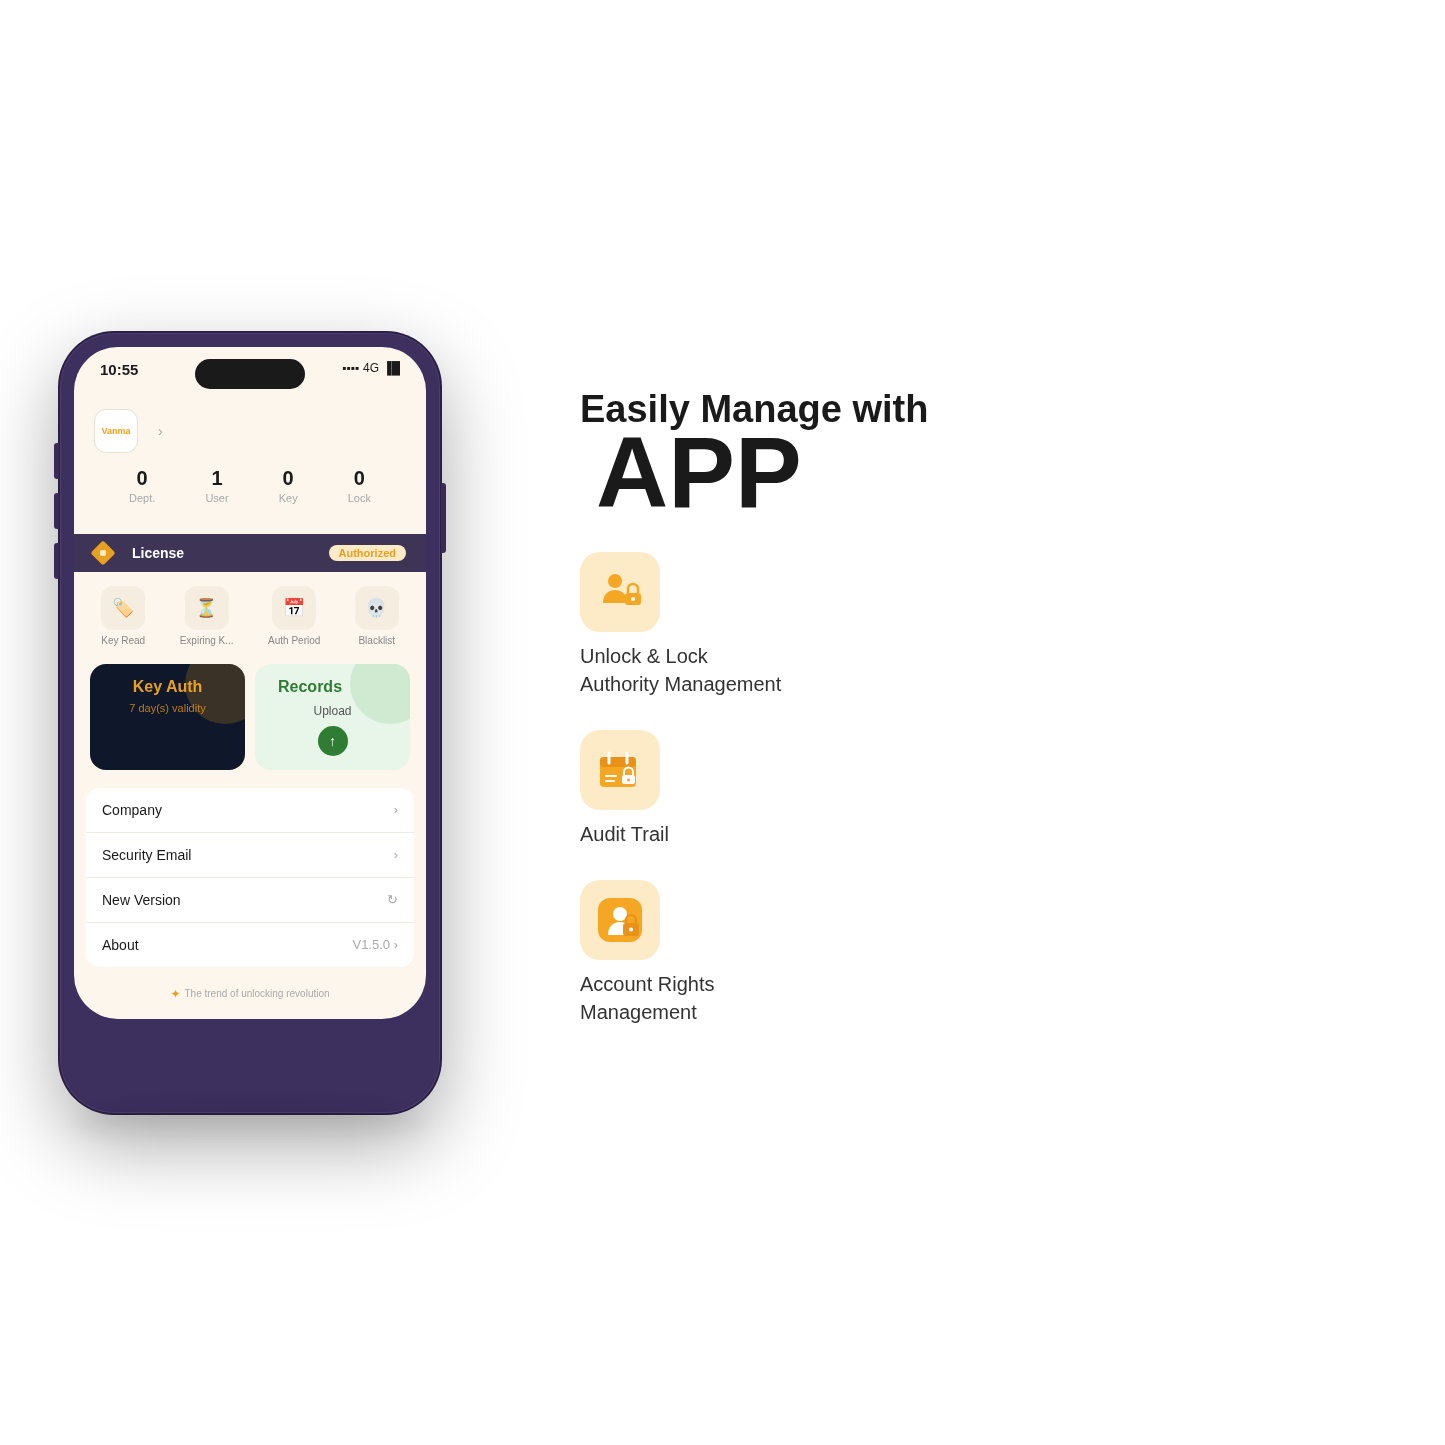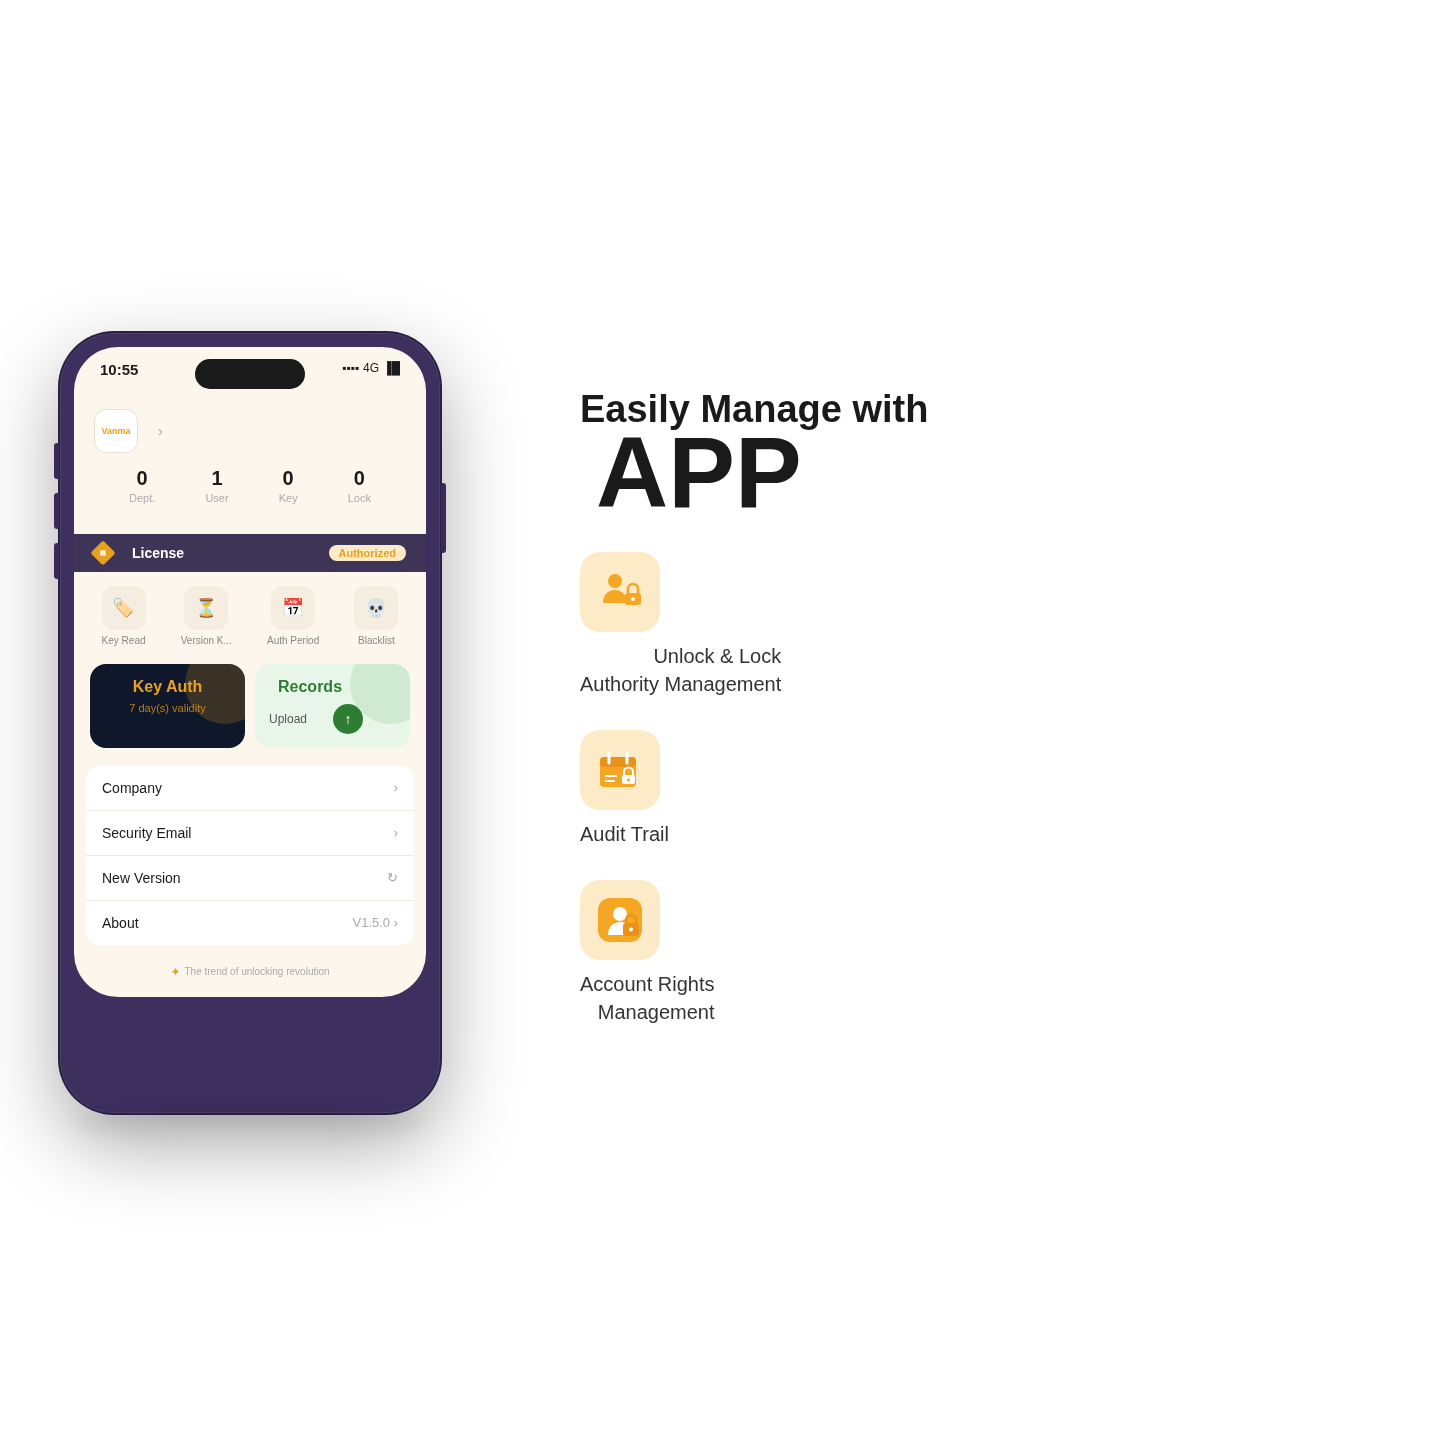--- a/index.html
+++ b/index.html
@@ -287,22 +287,23 @@
     }
     .card-title-green {
       font-size: 16px;
       font-weight: 700;
       color: #2e7d32;
       margin-left: 9px;
     }
     .card-upload-row {
       display: flex;
       align-items: center;
-      gap: 26px;
+      gap: 8px;
       margin-top: 8px;
+      flex-direction: column;
     }
     .card-upload-label {
       font-size: 12px;
       color: #555;
     }
     .upload-btn {
       width: 30px;
       height: 30px;
       background: #2e7d32;
       border-radius: 50%;
@@ -396,21 +397,21 @@
     }
     .feature-icon-wrap svg {
       width: 50px;
       height: 50px;
     }
     .feature-label {
       font-size: 20px;
       color: #333;
       line-height: 1.4;
       font-weight: 400;
-      text-align: right;
+      text-align: left;
     }
 
     
     .phone-reflection {
       position: absolute;
       bottom: -30px;
       left: 14px;
       width: 352px;
       height: 40px;
       background: linear-gradient(to bottom, rgba(0,0,0,0.08), transparent);
@@ -477,21 +478,21 @@
           <span class="authorized-badge">Authorized</span>
         </div>
 
         <div class="quick-actions">
           <div class="action-item">
             <div class="action-icon-wrap">🏷️</div>
             <span class="action-label">Key Read</span>
           </div>
           <div class="action-item">
             <div class="action-icon-wrap">⏳</div>
-            <span class="action-label">Version K...</span>
+            <span class="action-label">Expiring K...</span>
           </div>
           <div class="action-item">
             <div class="action-icon-wrap">📅</div>
             <span class="action-label">Auth Period</span>
           </div>
           <div class="action-item">
             <div class="action-icon-wrap">💀</div>
             <span class="action-label">Blacklist</span>
           </div>
         </div>

